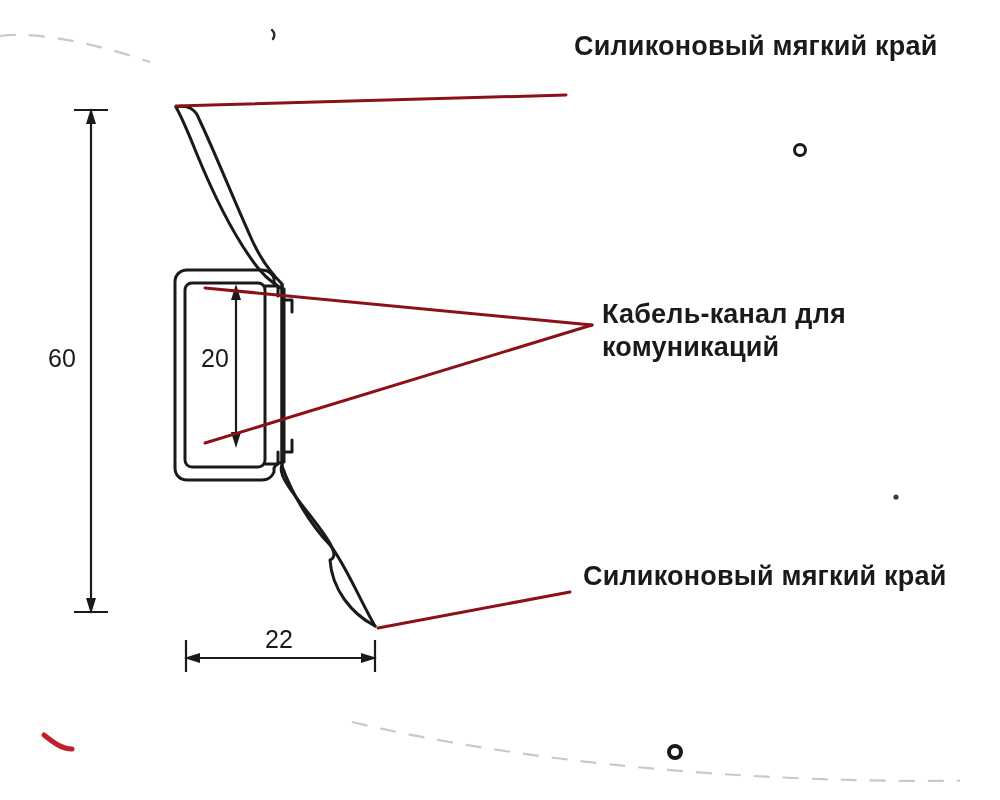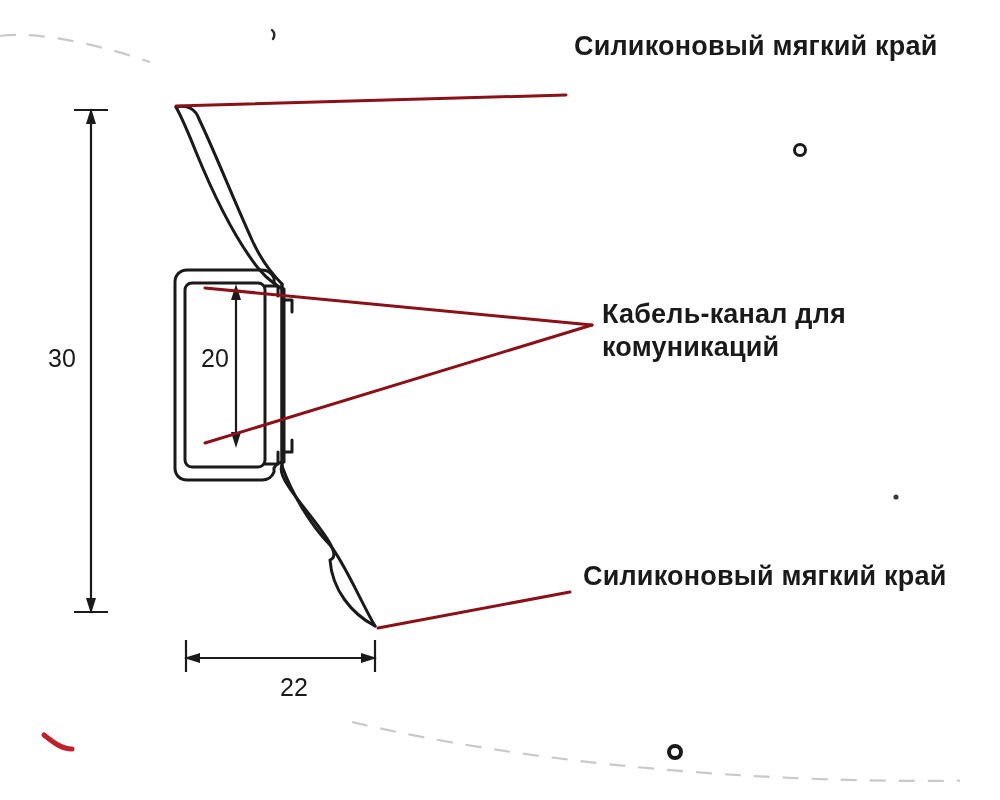--- a/index.html
+++ b/index.html
@@ -29,21 +29,21 @@
   #label-bottom { left: 583px; top: 560px; width: 420px; }
 
   .dim {
     position: absolute;
     color: #1a1a1a;
     font-size: 25px;
     font-weight: 400;
   }
   #dim-70 { left: 48px;  top: 344px; }
   #dim-20 { left: 201px; top: 344px; }
-  #dim-22 { left: 280px; top: 625px; margin-top: 48px; }
+  #dim-22 { left: 265px; top: 625px; }
 
   svg#art {
     position: absolute;
     left: 0;
     top: 0;
   }
 </style>
 </head>
 <body>
 
@@ -143,19 +143,19 @@
       <line x1="378" y1="628" x2="570" y2="592"></line>
     </g>
   </svg>
 
   <div class="label" id="label-top">Силиконовый мягкий край</div>
 
   <div class="label" id="label-mid">Кабель-канал для комуникаций</div>
 
   <div class="label" id="label-bottom">Силиконовый мягкий край</div>
 
-  <div class="dim" id="dim-70">30</div>
+  <div class="dim" id="dim-70">60</div>
 
   <div class="dim" id="dim-20">20</div>
 
   <div class="dim" id="dim-22">22</div>
 
 </div>
 
 </body></html>

